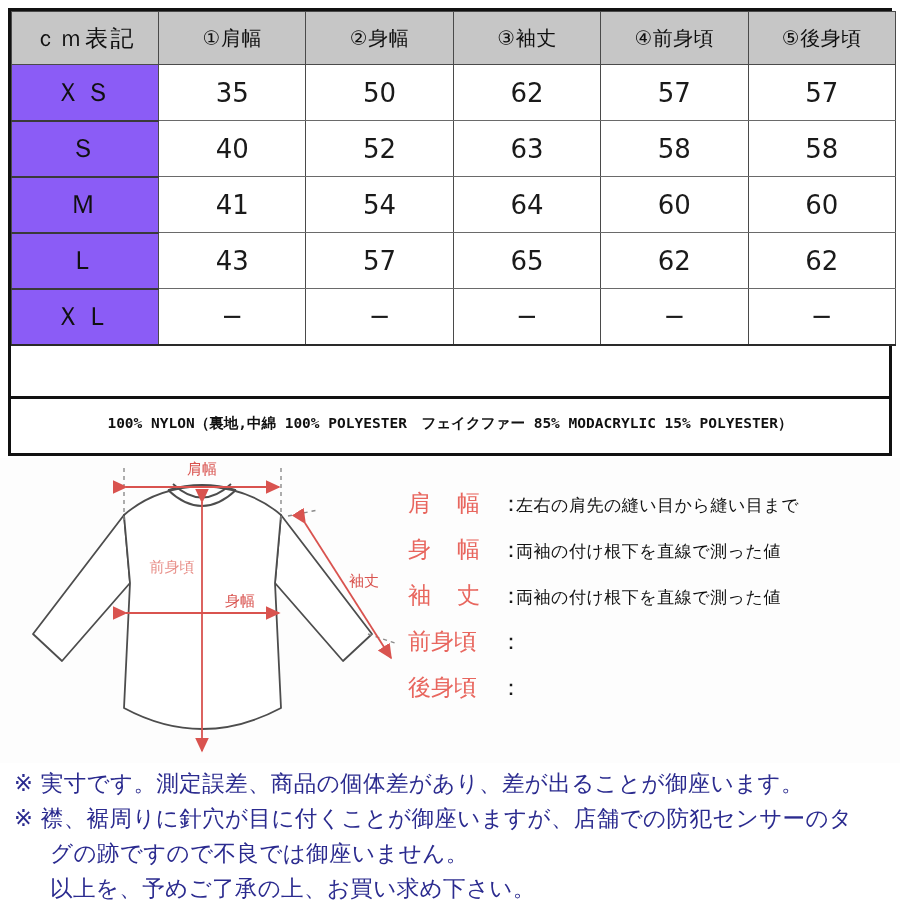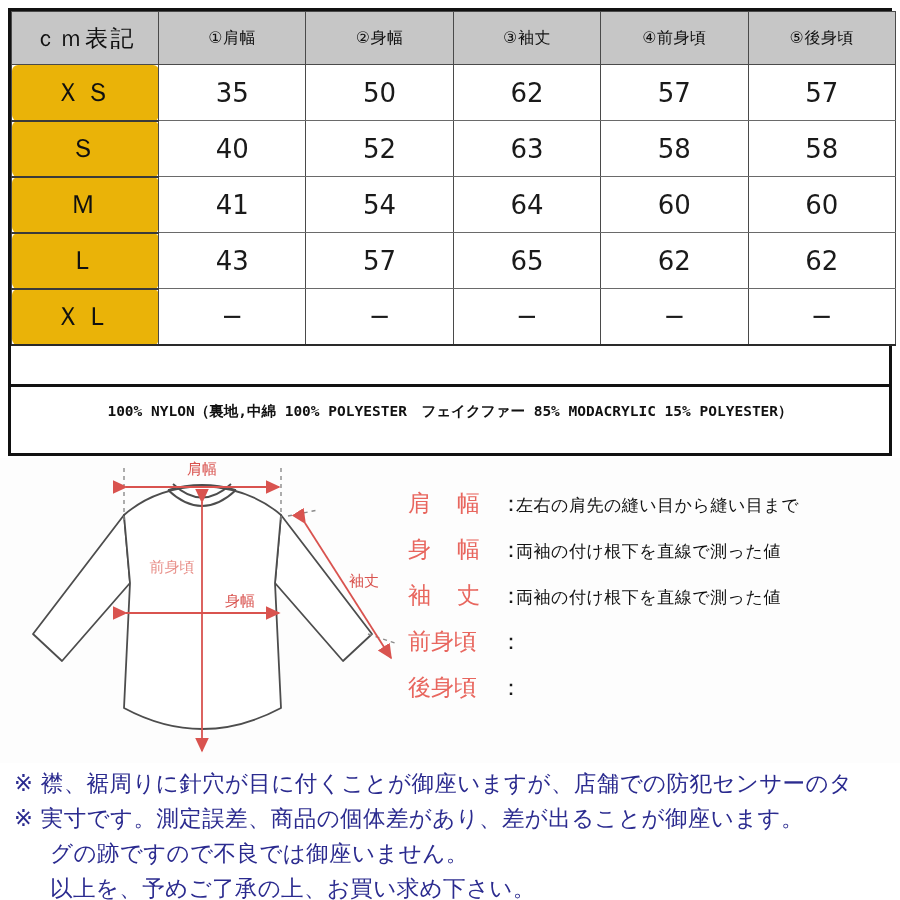--- a/index.html
+++ b/index.html
@@ -37,55 +37,54 @@
     vertical-align: middle;
     padding: 0;
     font-weight: normal;
   }
   .col-size { width: 147px; }
   .col-m    { width: 147.4px; }
 
   thead th {
     height: 52px;
     background: #c6c6c6;
-    font-size: 16px;
+    font-size: 20px;
     color: #101010;
     letter-spacing: 0.5px;
     border-bottom: 2px solid #3a3a3a;
   }
   thead th.head-size {
     font-size: 23px;
     letter-spacing: 2.5px;
   }
   tbody tr { height: 56px; }
   tbody td.size-cell {
-    background: #eab308;
+    background: #8b5cf6;
     font-size: 26px;
     color: #101010;
     letter-spacing: 4px;
     border-bottom: 2px solid #3a3a3a;
-    border-radius: 6px;
   }
   tbody td.val-cell {
     background: #ffffff;
     font-size: 26px;
     color: #1a1a1a;
     border-bottom: 1px solid #6a6a6a;
   }
   tbody tr:last-child td.size-cell,
   tbody tr:last-child td.val-cell {
     border-bottom: 2px solid #2a2a2a;
   }
   .dash { font-size: 24px; color: #222; }
 
   .material-row {
     position: absolute;
     left: 0;
     right: 0;
-    bottom: 16px;
+    bottom: 4px;
     height: 53px;
     border-top: 3px solid #111;
     background: #ffffff;
     display: flex;
     flex-direction: column;
     align-items: center;
     justify-content: center;
     box-sizing: border-box;
   }
   .material-row .mline {
@@ -310,17 +309,17 @@
     <span class="legend-term">前身頃</span>
     <span class="legend-colon">：</span>
   </div>
   <div class="legend-row">
     <span class="legend-term">後身頃</span>
     <span class="legend-colon">：</span>
   </div>
 </div>
 
 <div class="notes">
+  <div class="note-line">※ 実寸です。測定誤差、商品の個体差があり、差が出ることが御座います。</div>
   <div class="note-line">※ 襟、裾周りに針穴が目に付くことが御座いますが、店舗での防犯センサーのタ</div>
-  <div class="note-line">※ 実寸です。測定誤差、商品の個体差があり、差が出ることが御座います。</div>
   <div class="note-line note-indent">グの跡ですので不良では御座いません。</div>
   <div class="note-line note-indent">以上を、予めご了承の上、お買い求め下さい。</div>
 </div>
 
 </body></html>

